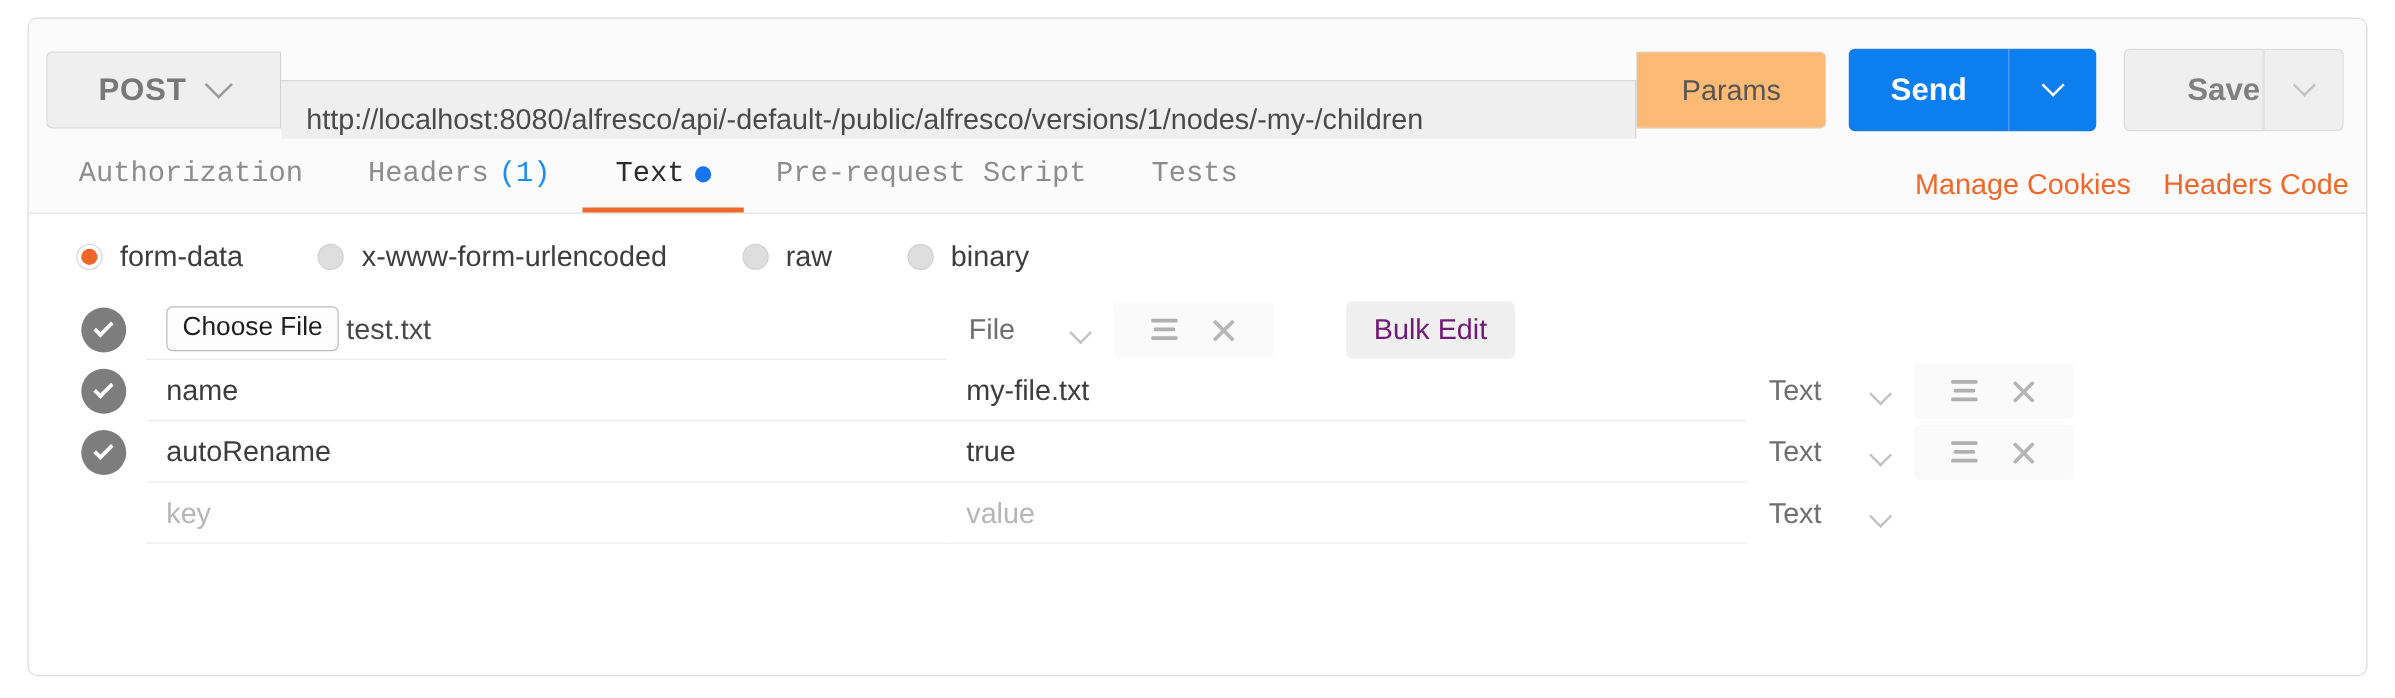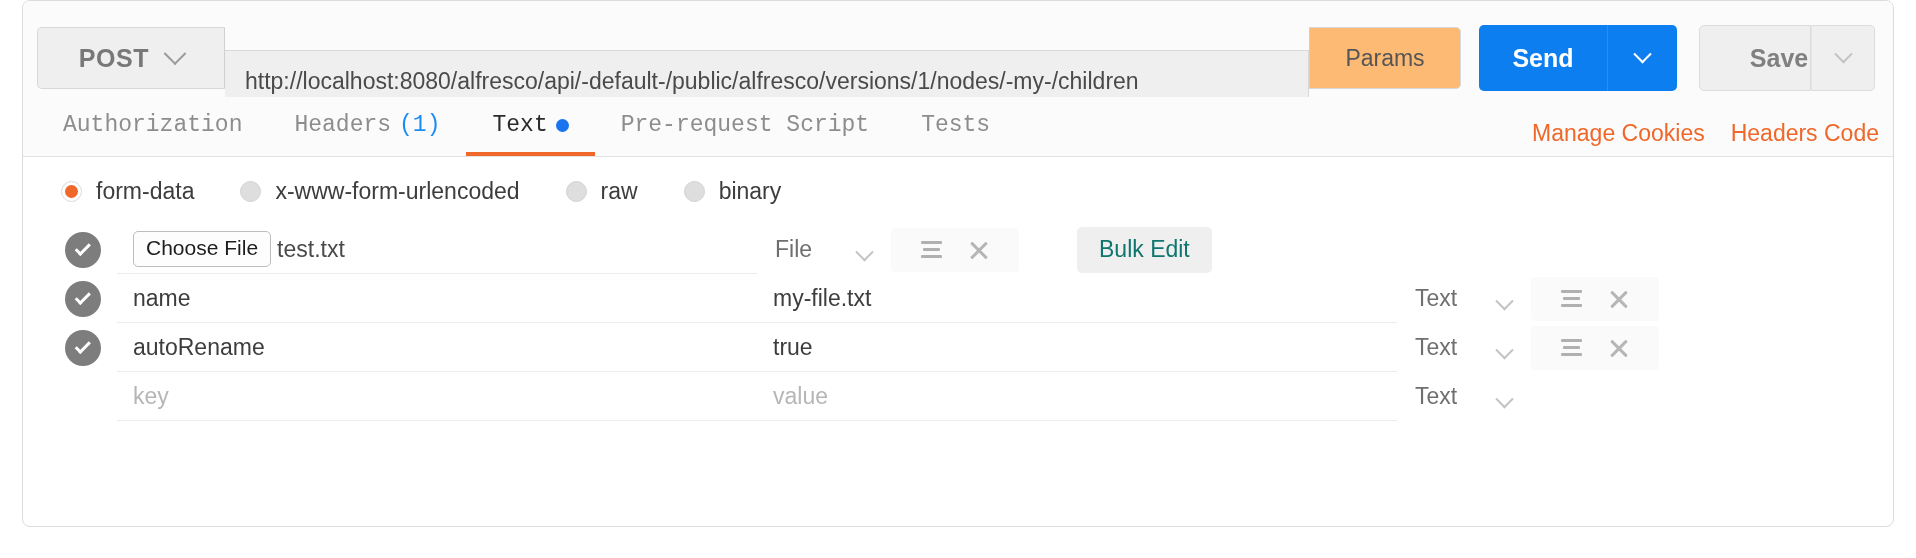--- a/index.html
+++ b/index.html
@@ -5,21 +5,21 @@
   * { box-sizing: border-box; }
   html, body {
     margin: 0; padding: 0;
     background: #ffffff;
     font-family: "Liberation Sans", sans-serif;
   }
   body { width: 1916px; height: 558px; overflow: hidden; }
 
   .app {
     position: absolute;
-    left: 22px; top: 0;
+    left: 22px; top: 14px;
     width: 1872px; height: 527px;
     border: 1px solid #dcdcdc;
     border-radius: 8px;
     background: #ffffff;
     overflow: hidden;
   }
 
   
   .urlbar {
     display: flex;
@@ -155,21 +155,21 @@
     font-size: 23px; color: #f0672a; cursor: pointer;
   }
 
   
   .bodypane { padding: 0 14px; background:#fff; }
 
   .radios {
     display: flex; align-items: center;
     height: 68px;
     padding-left: 24px;
-    gap: 0;
+    gap: 14px;
   }
   .radio-item {
     display: flex; align-items: center; gap: 14px;
     margin-right: 46px; cursor: pointer;
   }
   .radio-dot {
     width: 21px; height: 21px; border-radius: 50%;
     background: #dedede; border: 1px solid #d2d2d2;
     flex: none; position: relative;
   }
@@ -272,21 +272,21 @@
   }
   .xicon::before { transform: rotate(45deg); }
   .xicon::after  { transform: rotate(-45deg); }
 
   .bulk-wrap { margin-left: 58px; flex: none; }
   .bulk-btn {
     height: 46px; padding: 0 22px;
     background: #efefef;
     border-radius: 5px;
     display: flex; align-items: center; justify-content: center;
-    font-size: 23px; color: #0f766e;
+    font-size: 23px; color: #701a75;
     cursor: pointer;
   }
   .spacer-cell { flex: 1 1 auto; }
 </style>
 </head>
 <body>
 
 <div class="app">
 
   <div class="urlbar">

